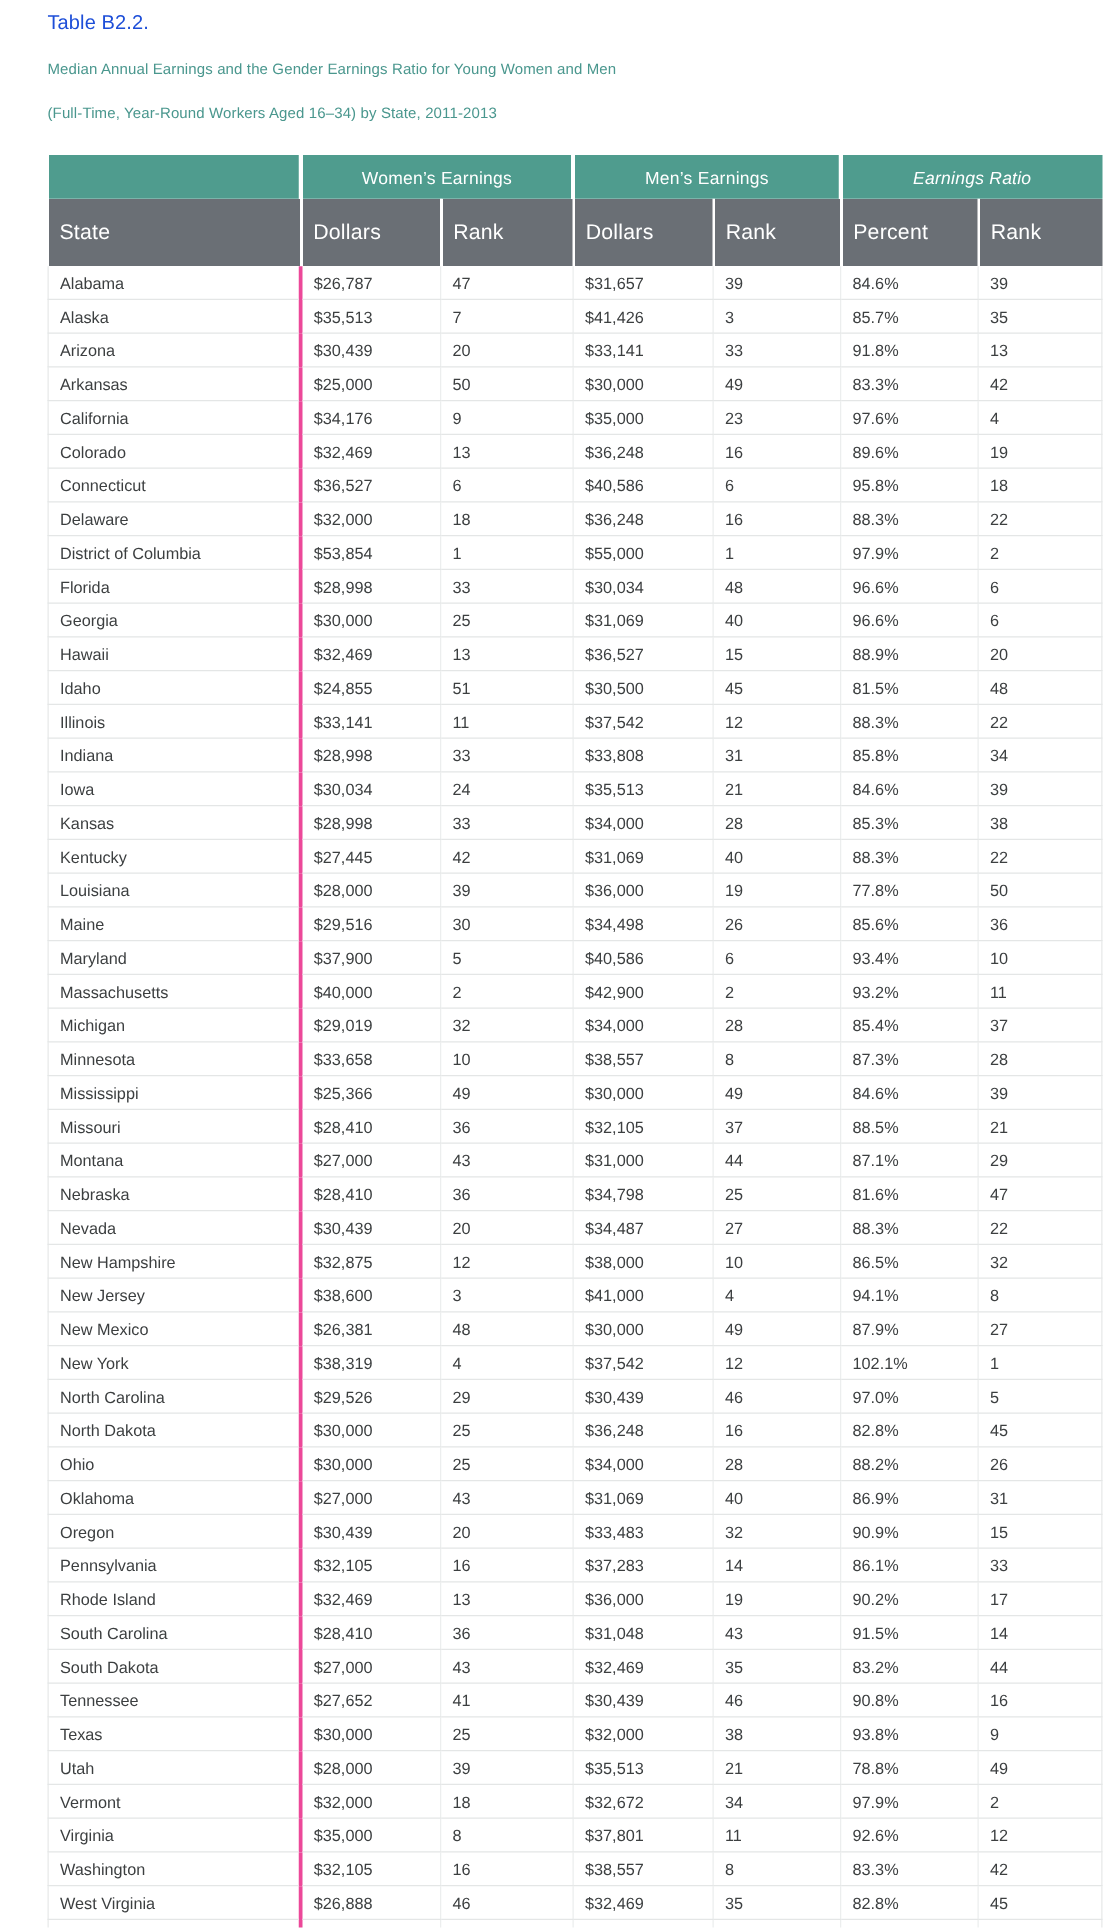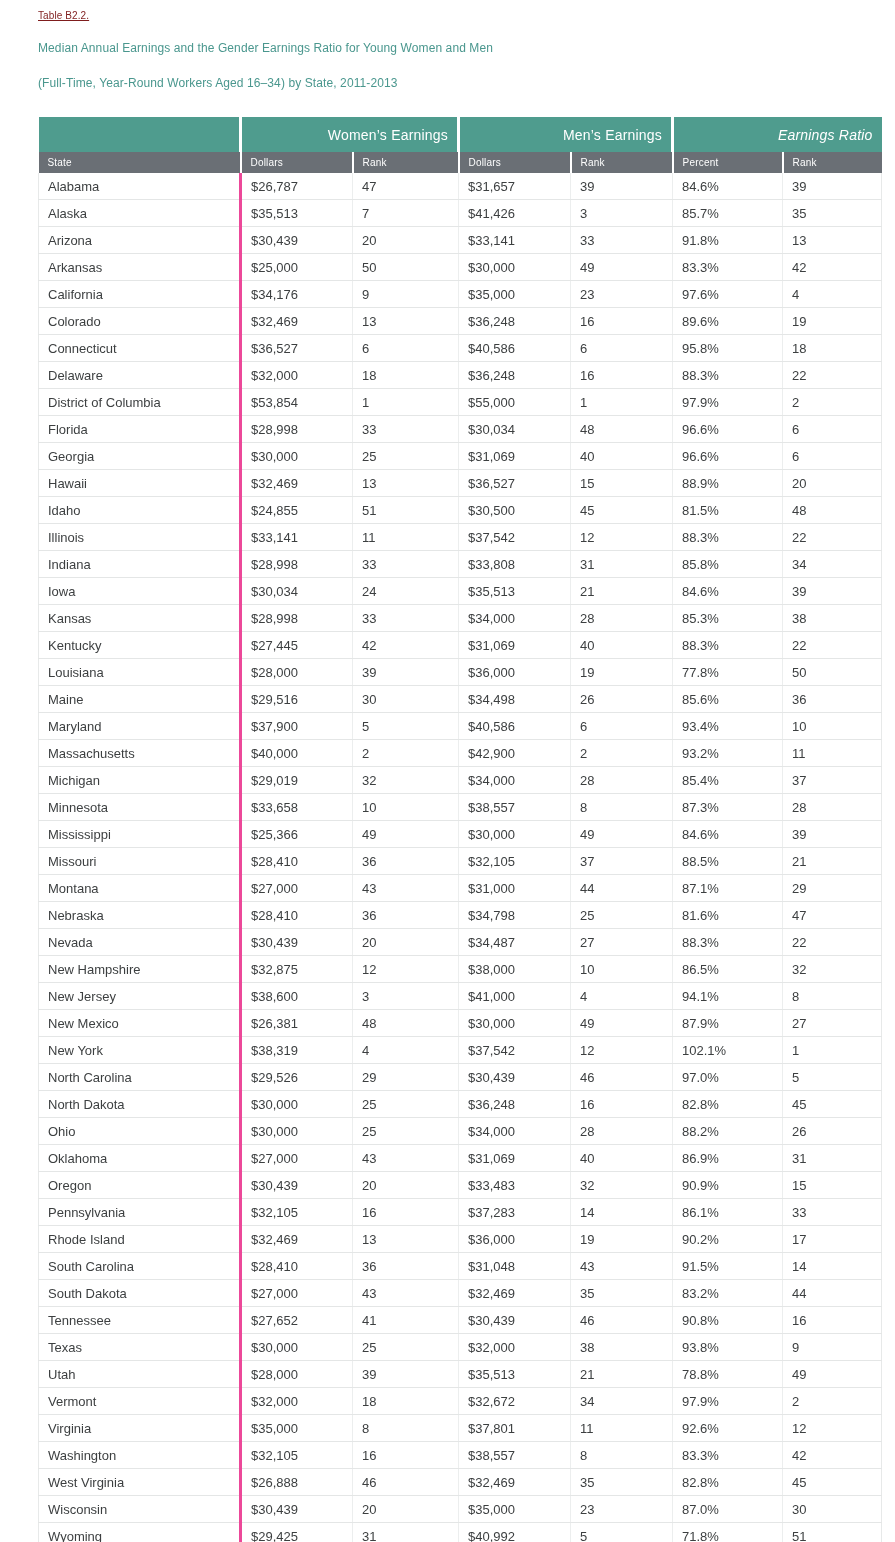--- a/index.html
+++ b/index.html
@@ -4,40 +4,40 @@
 <style>
   html,body{margin:0;padding:0;background:#ffffff;}
   body{
     width:895px;height:1542px;
     font-family:"Liberation Sans","DejaVu Sans",sans-serif;
     color:#3c3f40;
     -webkit-font-smoothing:antialiased;
   }
   .page{padding:10px 14px 0 38px;}
   .table-label{
-    font-size:10px;color:#7f1d1d;margin:0 0 10px 0;letter-spacing:.1px;text-decoration:underline;
+    font-size:16px;color:#1d4ed8;margin:0 0 10px 0;letter-spacing:.1px;
   }
   .page-title{
     font-size:12px;color:#4a978e;line-height:35px;margin:0 0 16px 0;
     font-weight:400;letter-spacing:.1px;
   }
   table{
     border-collapse:collapse;table-layout:fixed;width:843px;
   }
   
   thead tr.group-row th{
     background:#4f9c8e;color:#ffffff;font-weight:400;font-size:14px;
-    text-align:right;padding:10px 9px 9px 9px;border-right:3px solid #ffffff;
+    text-align:center;padding:10px 9px 9px 9px;border-right:3px solid #ffffff;
     letter-spacing:.2px;overflow:hidden;white-space:nowrap;
   }
   thead tr.group-row th:last-child{border-right:none;font-style:italic;}
   
   thead tr.col-row th{
-    background:#6a6f75;color:#ffffff;font-weight:400;font-size:10px;
-    text-align:left;padding:5px 9px;border-right:2px solid #ffffff;
+    background:#6a6f75;color:#ffffff;font-weight:400;font-size:17px;
+    text-align:left;padding:17px 9px;border-right:2px solid #ffffff;
     letter-spacing:.2px;overflow:hidden;white-space:nowrap;
   }
   thead tr.col-row th:last-child{border-right:none;}
   
   tbody td{
     font-size:13px;color:#3c3f40;padding:5px 9px;height:16px;
     border-bottom:1px solid #e4e6e6;border-right:1px solid #eceeee;
     overflow:hidden;white-space:nowrap;background:#ffffff;
   }
   tbody td:first-child{border-left:1px solid #e7e9e9;border-right:3px solid #ec4899;}

